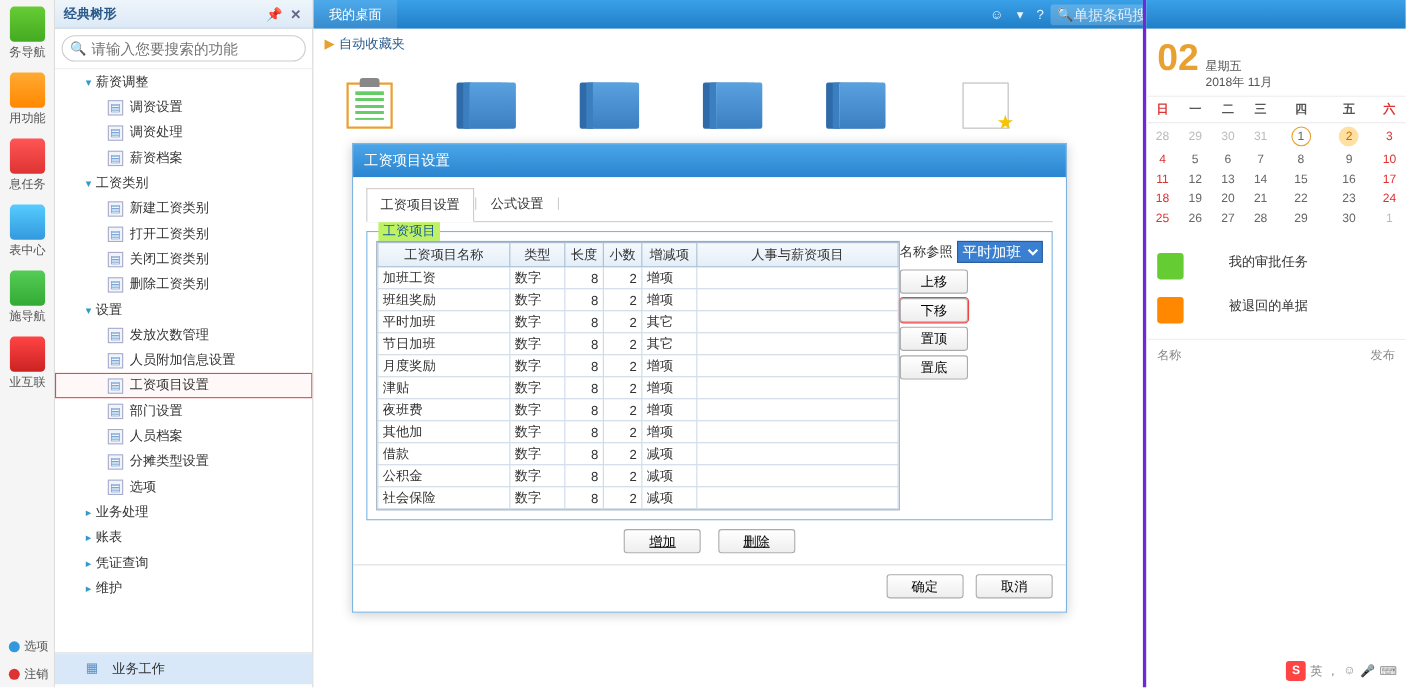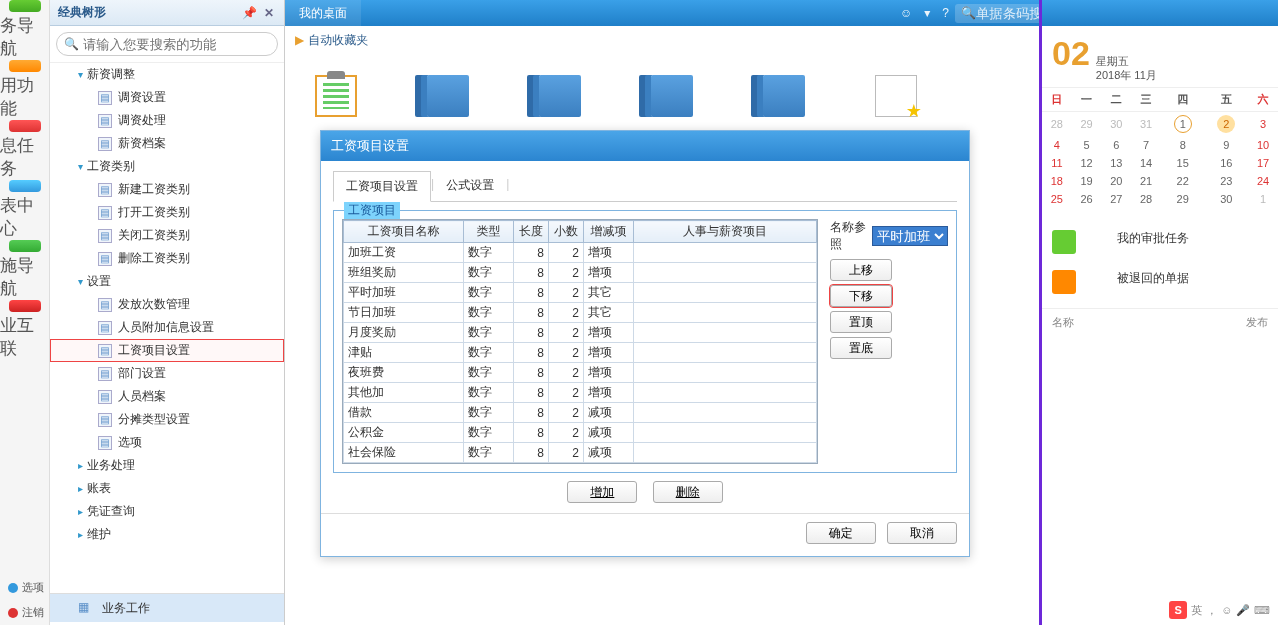--- a/index.html
+++ b/index.html
@@ -1,20 +1,20 @@
 <!DOCTYPE html>
 <html><head>
 <meta charset="utf-8">
 <style>
 * { box-sizing: border-box; margin: 0; padding: 0; }
 body { font-family: "Microsoft YaHei", Arial, sans-serif; font-size: 12px; color: #333; background: #fff; width: 1278px; height: 625px; overflow: hidden; position: relative; }
 
 
 .left-rail { position: absolute; left: 0; top: 0; width: 50px; height: 625px; background: #f5f5f5; border-right: 1px solid #ddd; }
-.left-rail .rail-item { width: 50px; height: 60px; display: flex; flex-direction: column; align-items: center; justify-content: center; font-size: 17px; color: #555; cursor: pointer; }
+.left-rail .rail-item { width: 50px; height: 60px; display: flex; flex-direction: column; align-items: center; justify-content: center; font-size: 11px; color: #555; cursor: pointer; }
 .left-rail .rail-icon { width: 32px; height: 32px; border-radius: 4px; margin-bottom: 2px; display: flex; align-items: center; justify-content: center; }
 .rail-icon.green { background: linear-gradient(#6c3, #4a2); }
 .rail-icon.orange { background: linear-gradient(#fa3, #f80); }
 .rail-icon.red { background: linear-gradient(#f55, #d33); }
 .rail-icon.blue { background: linear-gradient(#5cf, #39d); }
 .rail-icon.green2 { background: linear-gradient(#5c5, #3a3); }
 .rail-icon.red2 { background: linear-gradient(#f44, #c22); }
 .rail-foot { position: absolute; bottom: 0; left: 0; width: 50px; }
 .rail-foot .fitem { height: 25px; display: flex; align-items: center; padding-left: 8px; font-size: 11px; color: #555; cursor: pointer; }
 .rail-foot .bullet { width: 10px; height: 10px; border-radius: 50%; margin-right: 4px; }
@@ -64,28 +64,28 @@
 
 
 .dialog { position: absolute; left: 320px; top: 130px; width: 650px; background: #fff; border: 1px solid #7fb4e0; box-shadow: 0 2px 10px rgba(0,0,0,.2); }
 .dlg-title { height: 30px; background: linear-gradient(#4aa5e8, #2b85d0); color: #fff; display: flex; align-items: center; padding: 0 10px; font-size: 13px; }
 .dlg-body { padding: 10px 12px; }
 .tabs { display: flex; border-bottom: 1px solid #ccc; margin-bottom: 8px; }
 .tabs .tabi { padding: 6px 12px; cursor: pointer; color: #333; }
 .tabs .tabi.active { border: 1px solid #ccc; border-bottom: 1px solid #fff; margin-bottom: -1px; background: #fff; }
 .tabs .sep { color: #ccc; padding: 6px 0; }
 .fieldset { border: 1px solid #7fb4e0; padding: 8px; position: relative; display: flex; }
-.fieldset .legend { position: absolute; top: -9px; left: 10px; background: #7dd3fc; padding: 0 4px; color: #1a5a9a; font-size: 12px; }
+.fieldset .legend { position: absolute; top: -9px; left: 10px; background: #bef264; padding: 0 4px; color: #1a5a9a; font-size: 12px; }
 .tbl-wrap { flex: 1; border: 1px solid #9ab; height: 245px; overflow-y: auto; position: relative; }
 table.grid { border-collapse: collapse; width: 100%; font-size: 12px; }
 table.grid th { background: linear-gradient(#f5f9fd,#e4eef8); border: 1px solid #a8bdd4; padding: 2px 4px; text-align: center; font-weight: normal; }
 table.grid td { border: 1px solid #cdd9e6; padding: 1px 4px; height: 16px; }
 table.grid td.num { text-align: right; }
 tr.hl td { outline: 1px solid #e44; outline-offset: -1px; }
-.side-ctrl { width: 130px; padding-left: 12px; }
+.side-ctrl { width: 130px; }
 .side-ctrl .row { display: flex; align-items: center; margin-bottom: 6px; }
 .side-ctrl label { margin-right: 4px; }
 .side-ctrl select { flex: 1; background: #3b7fd0; color: #fff; border: 1px solid #2a5a9a; height: 20px; }
 .side-ctrl button, .btn { height: 22px; min-width: 62px; background: linear-gradient(#fff,#eee); border: 1px solid #aaa; border-radius: 3px; cursor: pointer; font-size: 12px; margin-bottom: 4px; }
 .btns-bottom { text-align: center; padding-top: 8px; }
 .btns-bottom .btn { min-width: 70px; margin: 0 6px; text-decoration: underline; }
 .dlg-foot { border-top: 1px solid #ddd; padding: 8px 12px; text-align: right; }
 .dlg-foot .btn { min-width: 70px; margin-left: 8px; }
 
 

